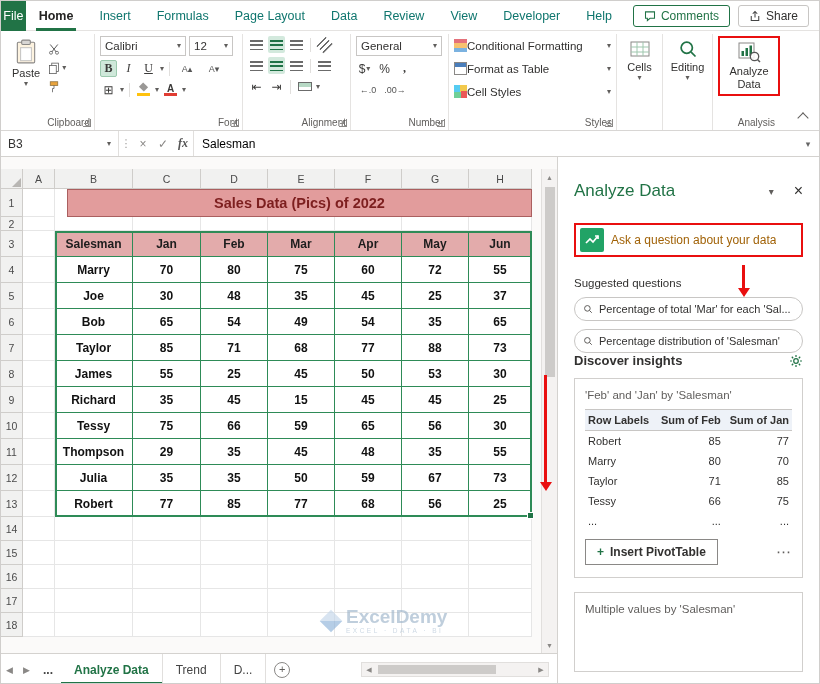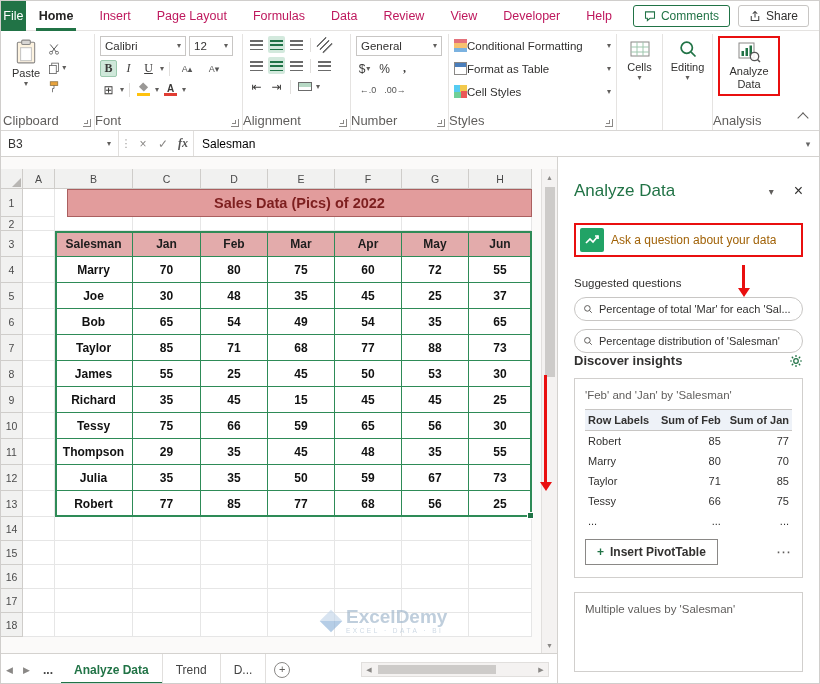--- a/index.html
+++ b/index.html
@@ -4,31 +4,31 @@
 <style>
 *{margin:0;padding:0;box-sizing:border-box}
 html,body{background:#fff}
 body{font-family:"Liberation Sans",sans-serif;width:820px;height:684px;overflow:hidden}
 .app{position:relative;width:820px;height:684px;background:#fff;border:1px solid #d0cecc;overflow:hidden}
 
 
 .tabsrow{display:flex;align-items:center;height:30px;background:#fff;border-bottom:1px solid #e5e3e1;padding-right:10px}
 .file-tab{width:50px;height:30px;background:#217346;color:#fff;font-size:12.5px;display:flex;align-items:center;justify-content:center;cursor:default}
 .rtabs{display:flex;height:30px}
-.rtab{padding:0 13px;font-size:12.5px;color:#be185d;display:flex;align-items:center;position:relative;cursor:default;white-space:nowrap}
+.rtab{padding:0 13px;font-size:12.5px;color:#0f766e;display:flex;align-items:center;position:relative;cursor:default;white-space:nowrap}
 .rtab.active{font-weight:700;color:#252423}
 .rtab.active::after{content:"";position:absolute;left:10px;right:10px;bottom:0;height:3px;background:#217346}
 .trspacer{flex:1}
 .pillbtn{display:flex;align-items:center;gap:5px;font-size:12px;font-family:inherit;border:1px solid #c8c6c4;border-radius:3px;height:22px;padding:0 10px;background:#fff;color:#323130;margin-left:8px;cursor:default}
 .pillbtn.comments{border-color:#217346;color:#217346}
 
 
 .ribbon{position:relative;display:flex;height:100px;background:#fff;border-bottom:1px solid #d8d6d4;padding:3px 0 0 2px}
 .rgroup{position:relative;border-right:1px solid #e5e3e1;padding:2px 5px 16px 5px}
-.glabel{position:absolute;bottom:2px;left:0;right:12px;text-align:left;font-size:13px;color:#605e5c;white-space:nowrap}
+.glabel{position:absolute;bottom:2px;left:0;right:4px;text-align:right;font-size:10px;color:#605e5c;white-space:nowrap}
 .dlg{position:absolute;right:3px;bottom:3px;width:8px;height:8px;border-right:1px solid #8a8886;border-bottom:1px solid #8a8886}
 .dlg::after{content:"";position:absolute;right:2px;bottom:2px;width:3px;height:3px;border-right:1px solid #8a8886;border-bottom:1px solid #8a8886}
 .g-clip{width:92px}.g-font{width:148px}.g-align{width:108px}.g-num{width:98px}.g-styles{width:168px}.g-cells{width:46px}.g-edit{width:50px}.g-ana{width:66px;border-right:none}
 .gflex{display:flex;gap:4px}
 .gcol{display:flex;flex-direction:column;gap:4px}
 .grow{display:flex;align-items:center;gap:3px}
 .bigbtn{display:flex;flex-direction:column;align-items:center;gap:2px;font-size:11px;color:#323130;padding:3px 4px;border-radius:2px;cursor:default}
 .bigbtn .dd{margin-top:-1px}
 .dd{font-size:8px;color:#605e5c;line-height:1}
 .minicol{display:flex;flex-direction:column;gap:4px;padding-top:5px}
@@ -140,22 +140,22 @@
 </head>
 <body>
 
 <div class="app">
 
   <div class="tabsrow">
     <div class="file-tab">File</div>
     <div class="rtabs" id="rtabs">
         <div class="rtab active">Home</div>
         <div class="rtab">Insert</div>
+        <div class="rtab">Formulas</div>
         <div class="rtab">Page Layout</div>
-        <div class="rtab">Formulas</div>
         <div class="rtab">Data</div>
         <div class="rtab">Review</div>
         <div class="rtab">View</div>
         <div class="rtab">Developer</div>
         <div class="rtab">Help</div>
       </div>
     <div class="trspacer"></div>
     <button class="pillbtn comments">
       <svg width="12" height="12" viewBox="0 0 16 16">
           <path d="M2 2.5h12v8.5H8l-3.5 3v-3H2z" fill="none" stroke="#217346" stroke-width="1.4"></path>

